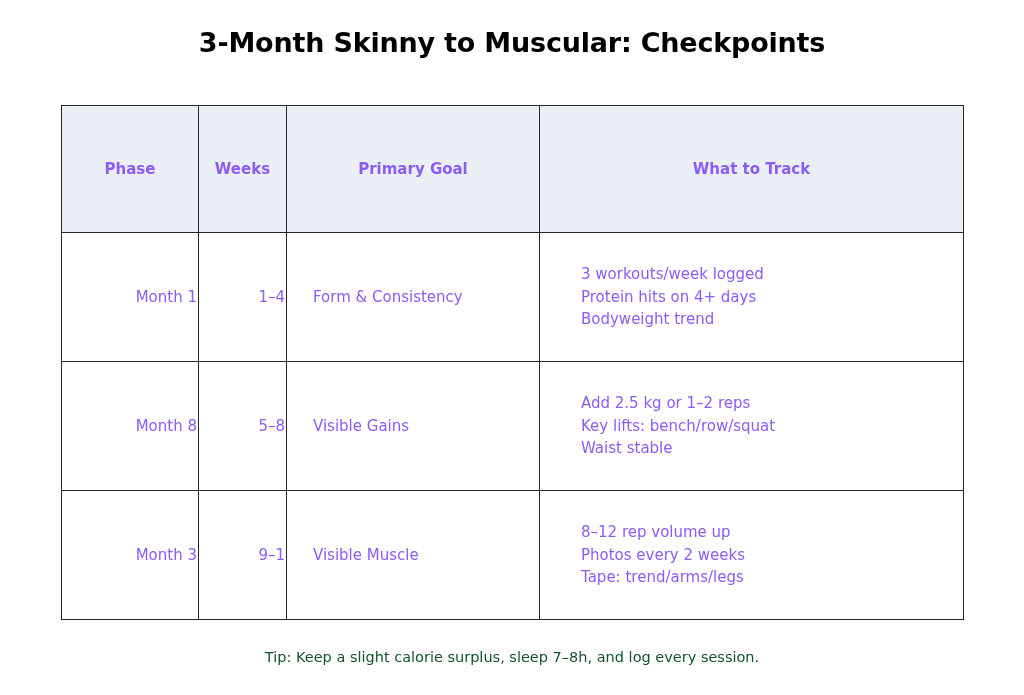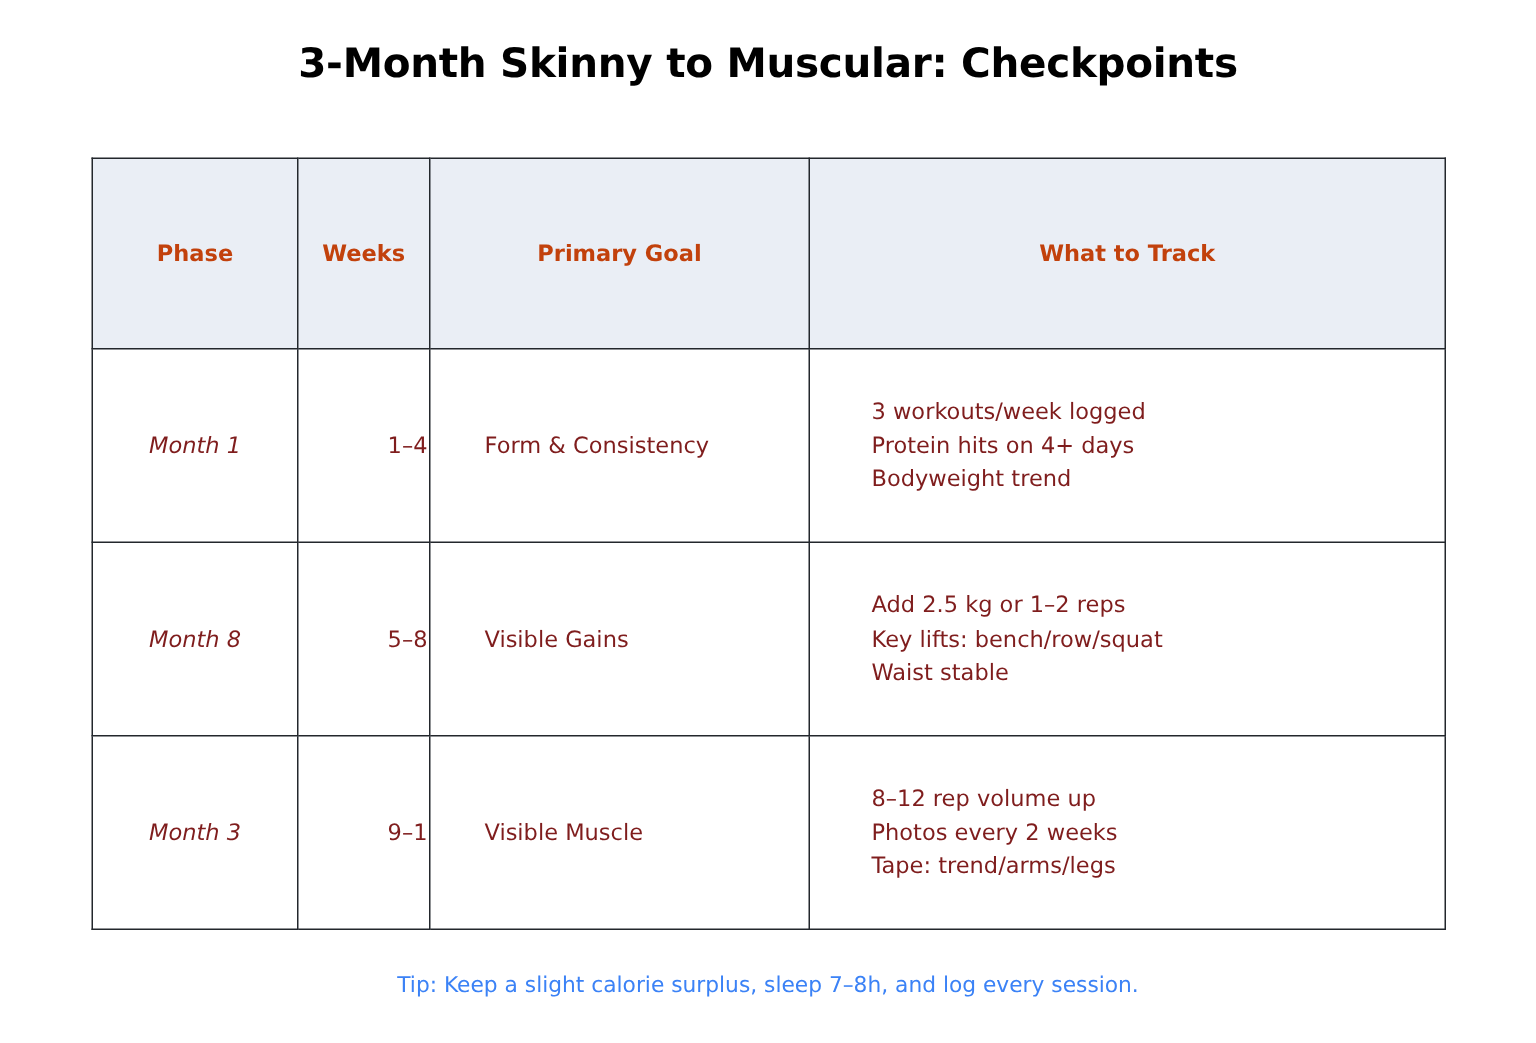--- a/index.html
+++ b/index.html
@@ -43,63 +43,62 @@
   table.checkpoints th,
   table.checkpoints td {
     border: 1px solid #23272c;
     vertical-align: middle;
   }
   thead th {
     background: #eaeef5;
     height: 126px;
     font-size: 15px;
     font-weight: bold;
-    color: #c2410c;
+    color: #8b5cf6;
     text-align: center;
     padding: 0 10px;
   }
   thead th.col-track {
     text-align: center;
   }
   tbody td {
     height: 126px;
     font-size: 15px;
     font-weight: normal;
-    color: #7f1d1d;
+    color: #8b5cf6;
     background: #ffffff;
   }
   td.c-phase {
-    text-align: center;
-    font-style: italic;
+    text-align: right;
   }
   td.c-weeks {
     text-align: right;
   }
   td.c-goal {
     text-align: left;
-    padding-left: 36px;
+    padding-left: 26px;
   }
   td.c-track {
     text-align: left;
     padding-left: 41px;
     line-height: 1.52;
   }
   .col1 { width: 137px; }
   .col2 { width: 88px; }
   .col3 { width: 253px; }
   .col4 { width: 424px; }
 
   .footnote {
     position: absolute;
     top: 622px;
     left: 0;
     width: 1024px;
     text-align: center;
     font-size: 14.5px;
-    color: #3b82f6;
+    color: #14532d;
   }
 </style>
 </head>
 <body>
 
 <div class="page">
 
   <h1 class="title">3-Month Skinny to Muscular: Checkpoints</h1>
 
   <div class="table-wrap">

